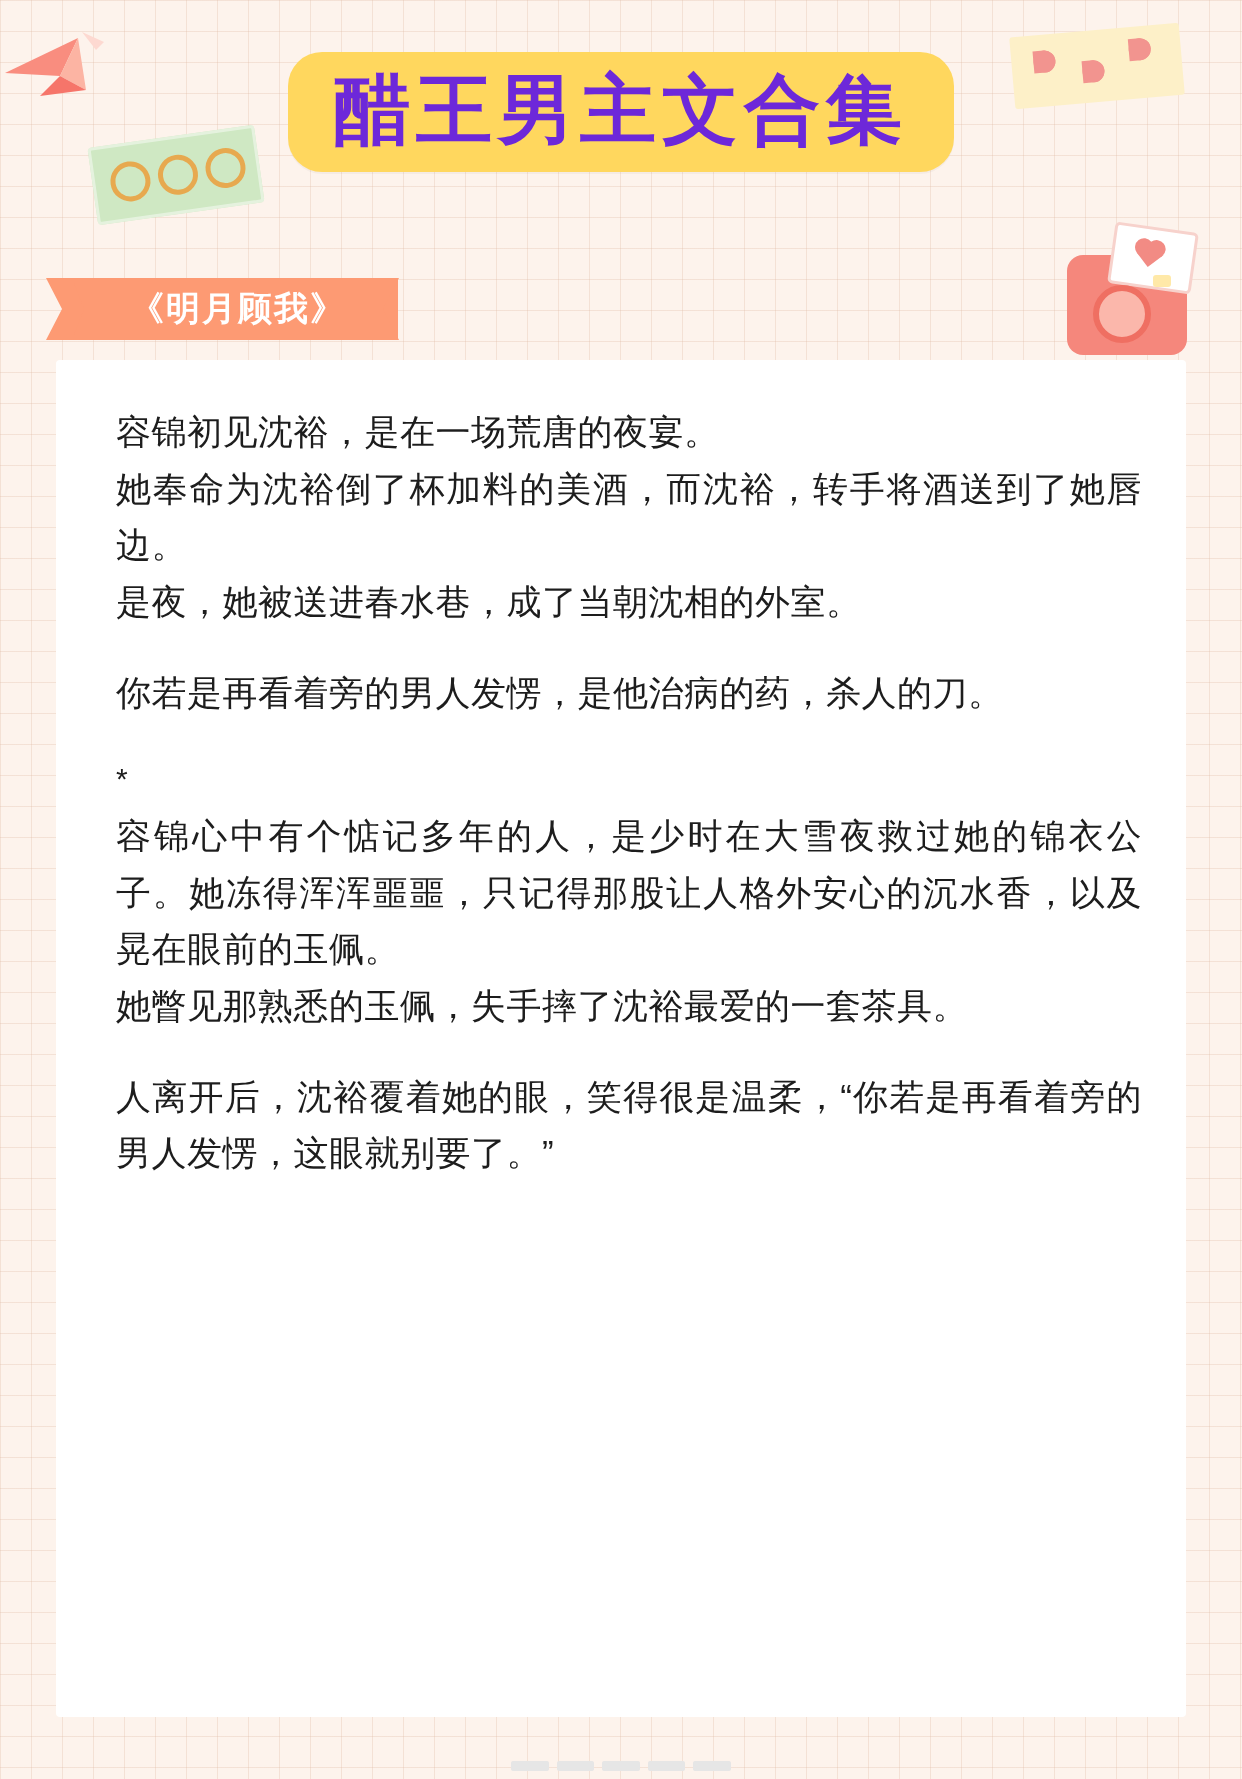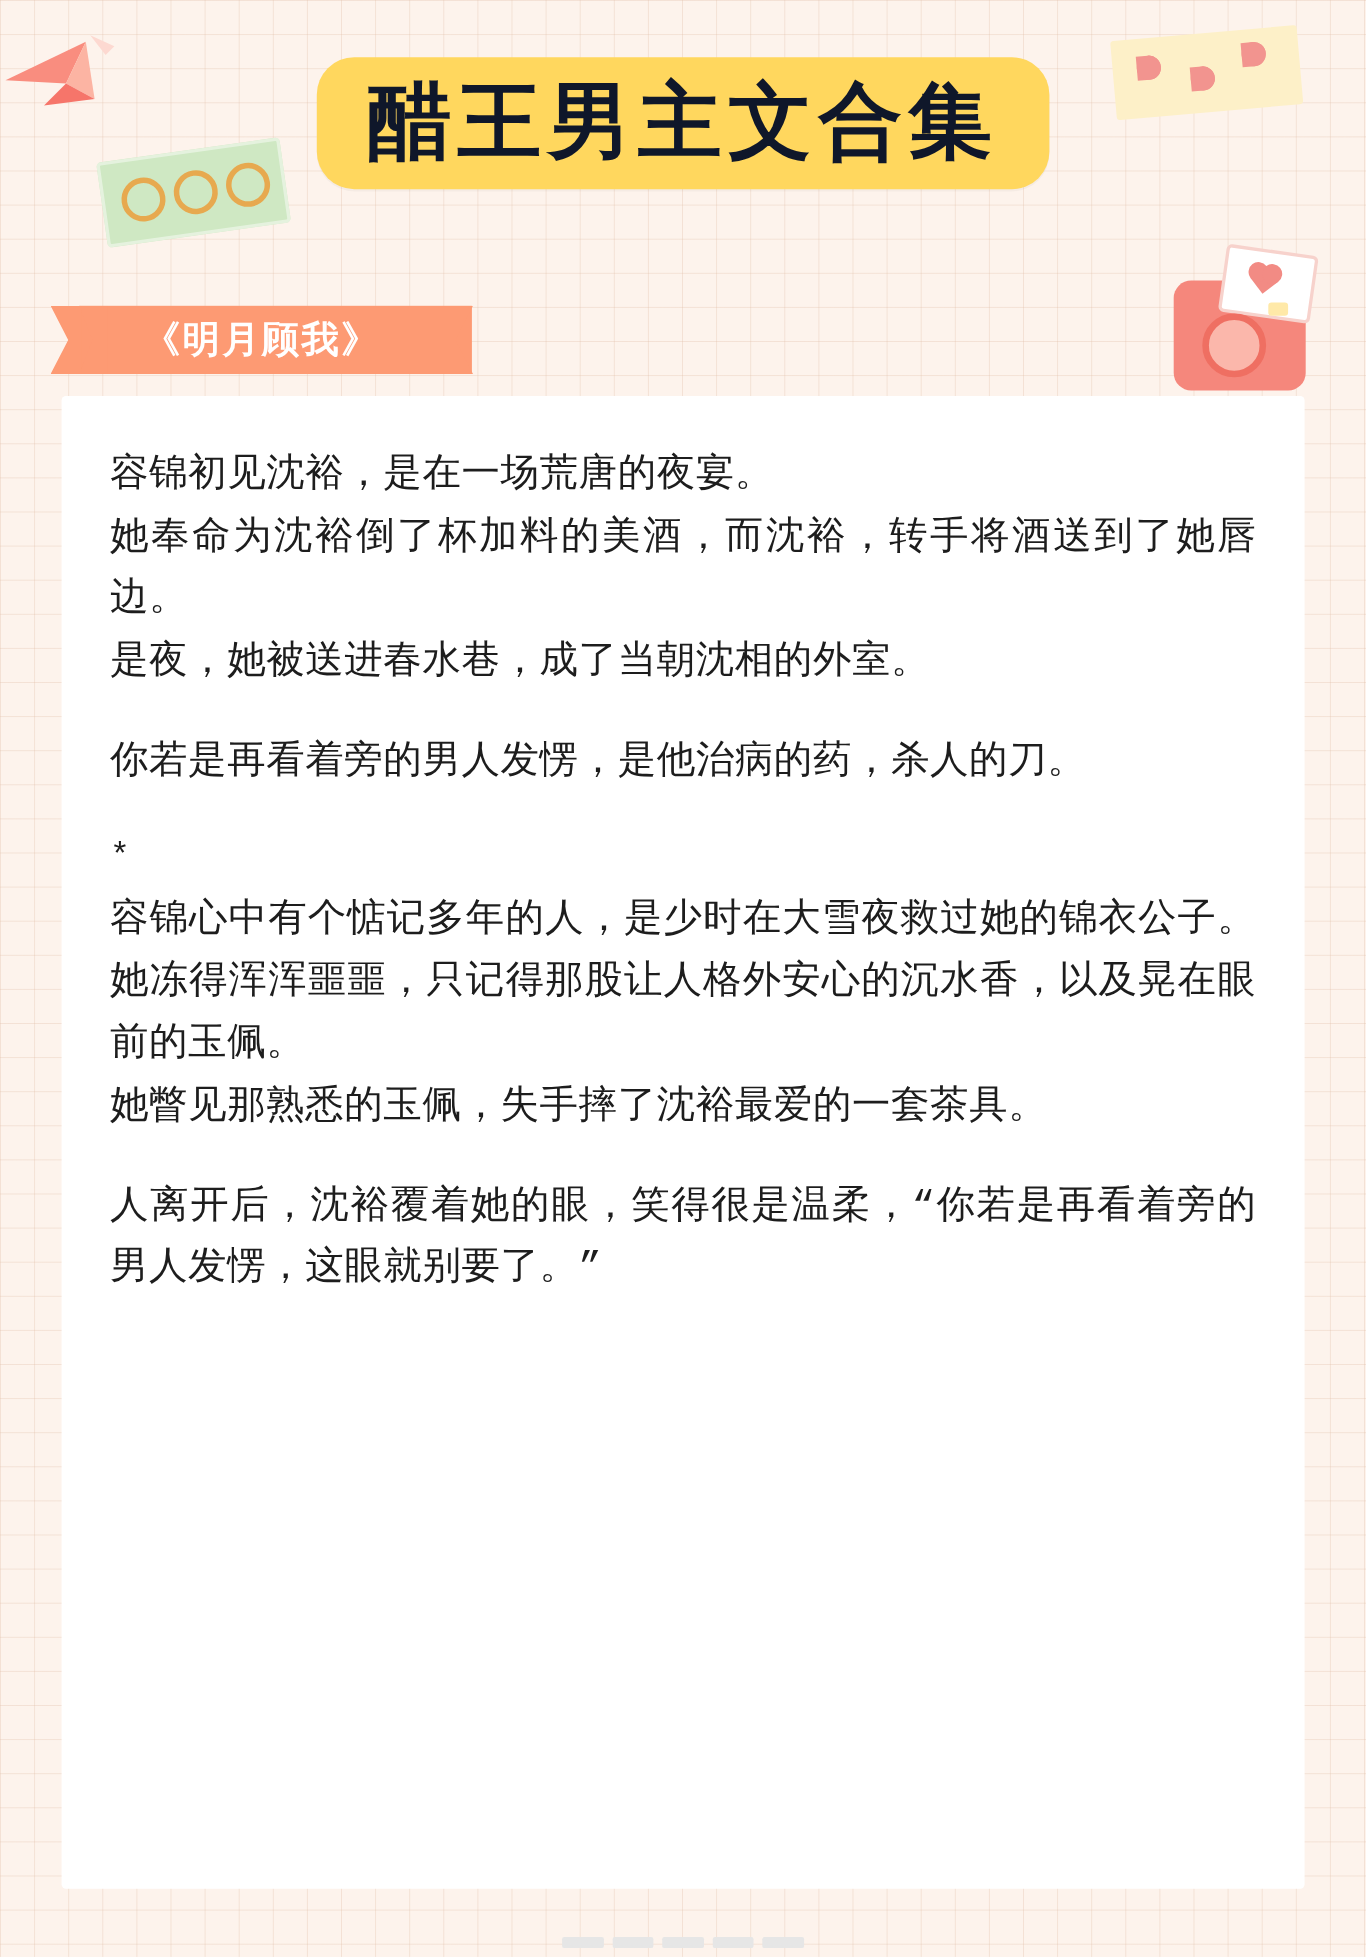--- a/index.html
+++ b/index.html
@@ -48,21 +48,21 @@
     position: absolute;
     left: -14px; right: -14px; top: 10px; bottom: 10px;
     background: #ffd75e;
     border-radius: 40px;
     z-index: -1;
   }
   .title-text {
     font-size: 76px;
     font-weight: bold;
     letter-spacing: 6px;
-    color: #0f172a;
+    color: #6d28d9;
     font-family: "DejaVu Sans", sans-serif;
     line-height: 1.05;
     white-space: nowrap;
   }
 
   
   .sticker { position: absolute; }
 
   .sticker-plane {
     top: 18px; left: 0px; width: 110px; height: 110px;
@@ -127,21 +127,21 @@
 
   
   .ribbon {
     position: absolute;
     top: 278px;
     left: 72px;
     height: 62px;
     background: #fd9a73;
     display: flex;
     align-items: center;
-    padding: 0 83px 0 58px;
+    padding: 0 52px 0 58px;
     color: #fff;
   }
   .ribbon::before {
     content: "";
     position: absolute;
     left: 0; top: 0; bottom: 0; width: 26px;
     background: #fd9a73;
     clip-path: polygon(0 0, 100% 0, 100% 100%, 0 100%, 12px 50%);
   }
   .ribbon::after {
@@ -177,22 +177,22 @@
     background: #ffffff;
     border-radius: 4px;
     box-sizing: border-box;
     padding: 44px 44px 40px 44px;
     overflow: hidden;
   }
   .para {
     font-size: 35px;
     line-height: 1.62;
     color: #1d1d1d;
-    font-family: Liberation Mono, monospace;
-    margin: 0 0 34px 0;
+    font-family: Liberation Sans, sans-serif;
+    margin: 0 0 34px 16px;
     letter-spacing: 0.5px;
     text-align: justify;
   }
   .para.tight { margin-bottom: 0; }
   .para.star { margin-bottom: 4px; font-size: 30px; }
 
   
   .scroll-hint {
     position: absolute;
     bottom: 8px;

